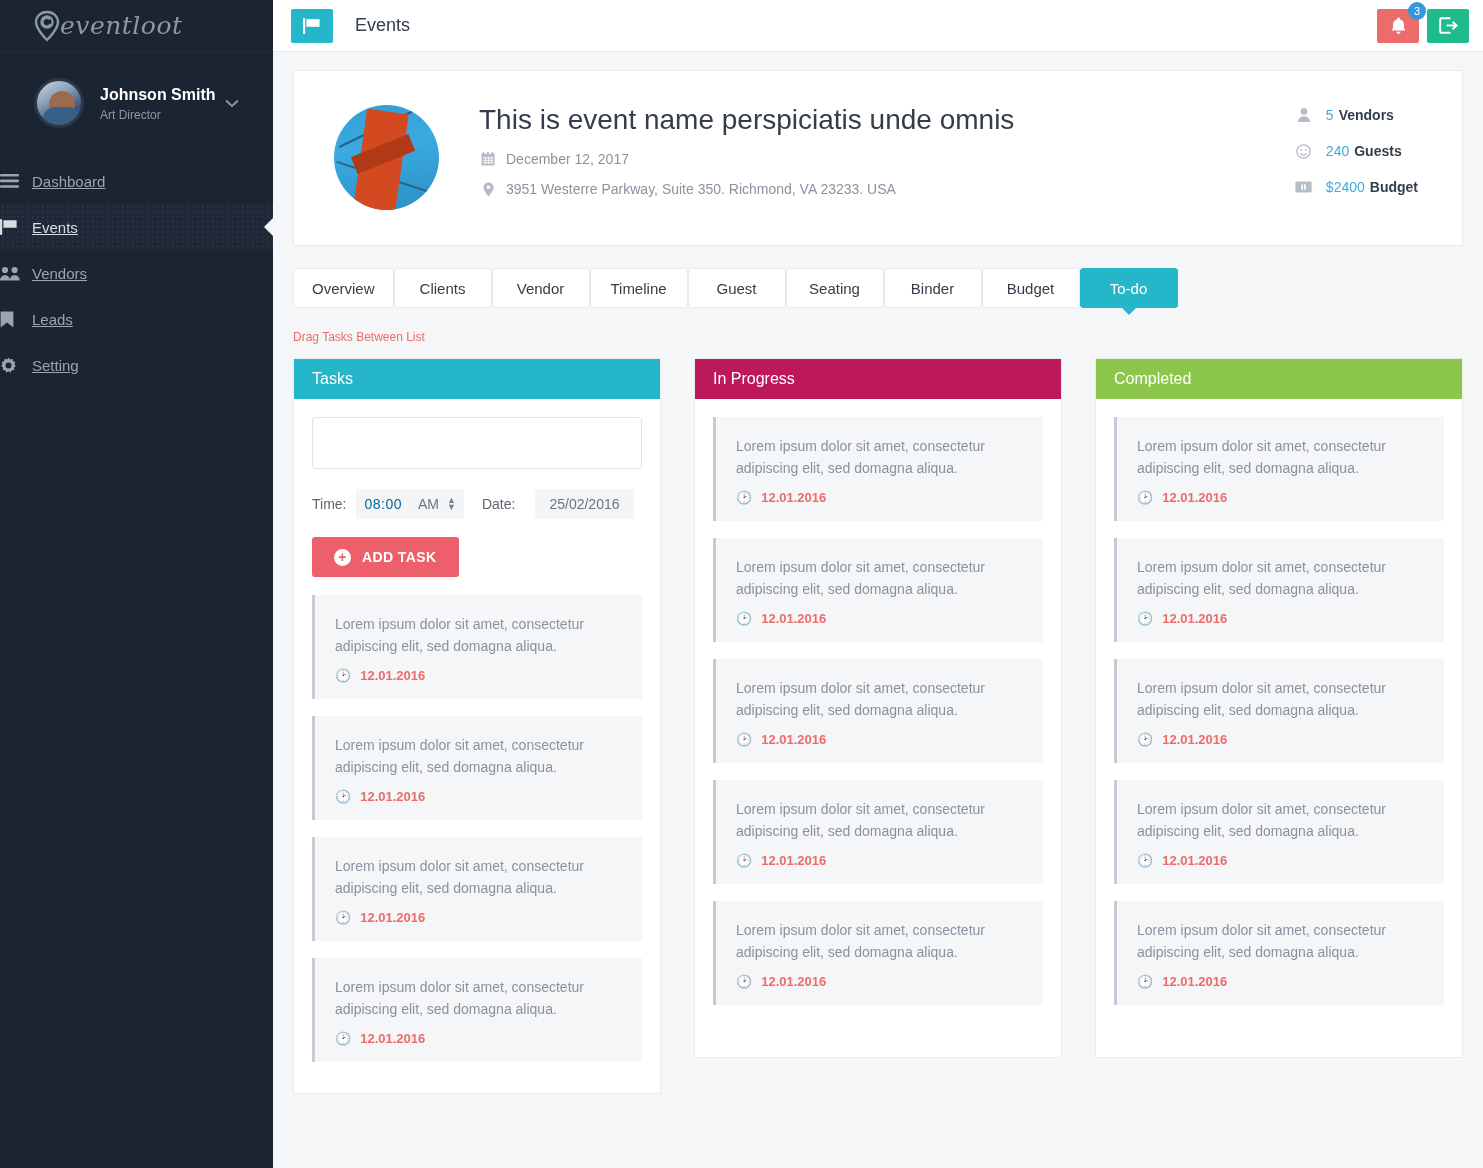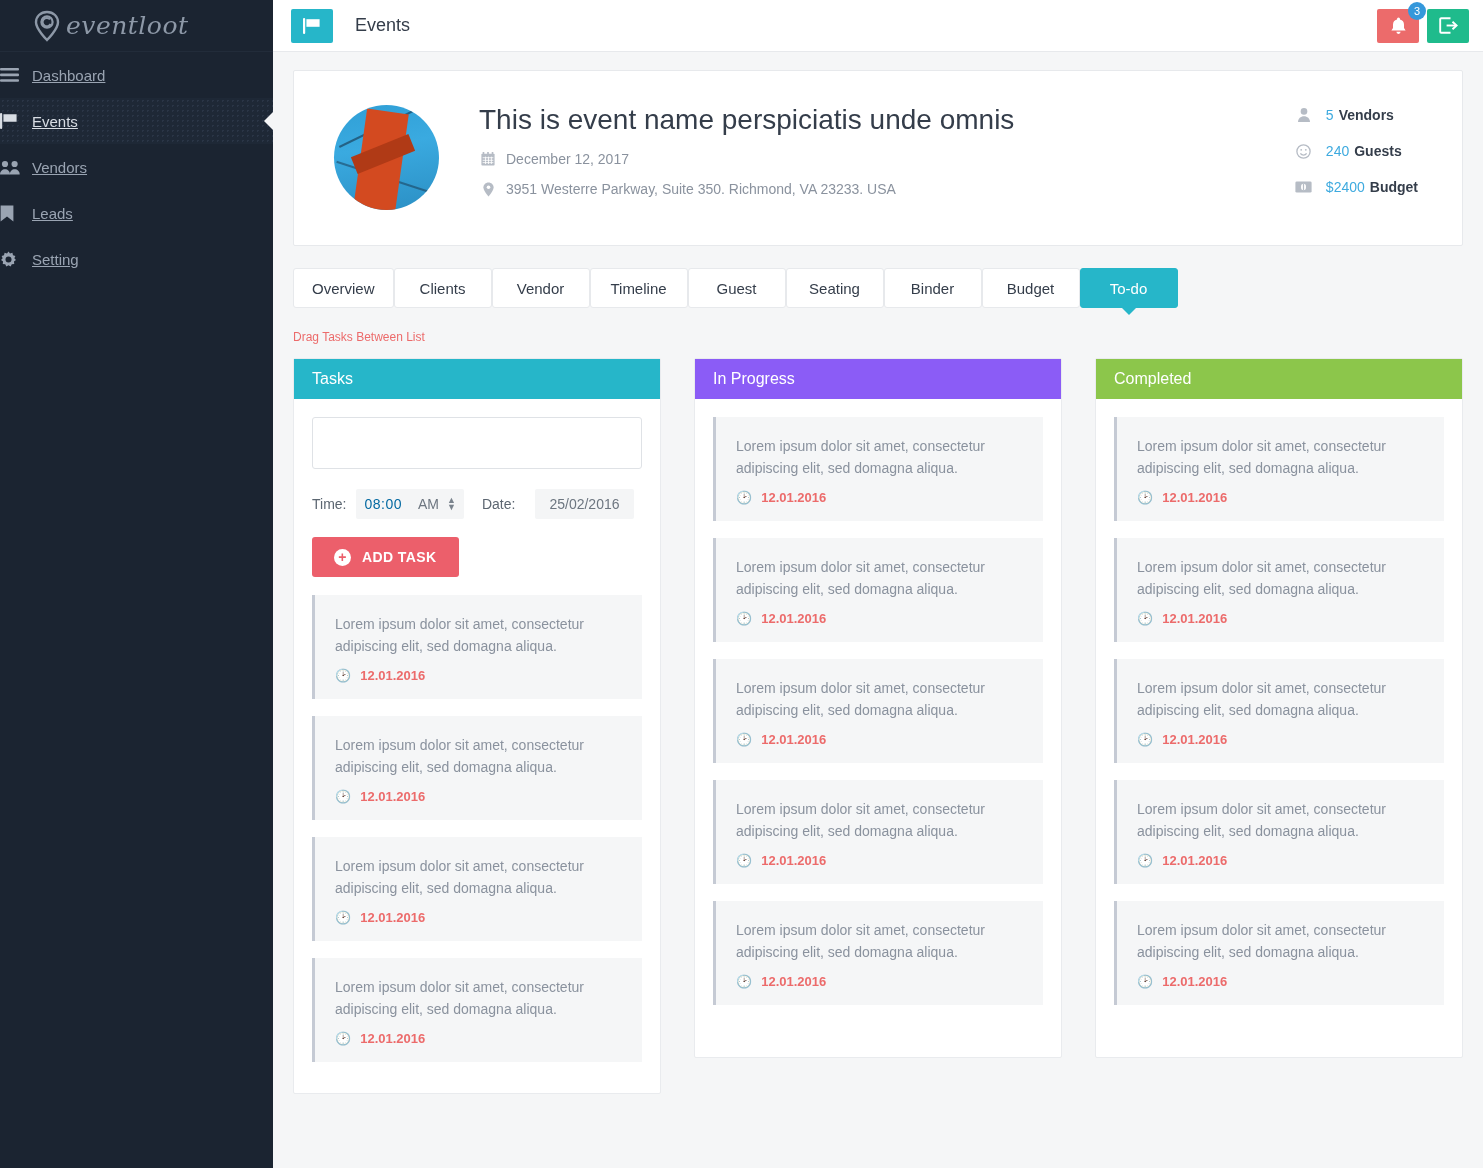--- a/index.html
+++ b/index.html
@@ -18,21 +18,21 @@
     flex: 0 0 273px;
     position: relative;
     overflow: hidden;
   }
   .brand {
     height: 52px;
     display: flex; align-items: center;
     padding-left: 34px;
     border-bottom: 1px solid #222c3a;
   }
-  .brand-logo { display: flex; align-items: center; gap: 6px; }
+  .brand-logo { display: flex; align-items: center; }
   .brand-mark {
     width: 26px; height: 32px;
     position: relative;
   }
   .brand-text {
     font-family: "DejaVu Serif", serif;
     font-style: italic;
     font-size: 25px;
     color: #8d98a7;
     letter-spacing: .5px;
@@ -259,21 +259,21 @@
     align-self: flex-start;
     min-height: 700px;
   }
   .col-header {
     height: 40px;
     display: flex; align-items: center;
     padding-left: 18px;
     color: #fff; font-size: 16px;
   }
   .col-header.teal  { background: #26b6c9; }
-  .col-header.salmon{ background: #8b5cf6; }
+  .col-header.salmon{ background: #be185d; }
   .col-header.green { background: #8cc64b; }
   .col-body { padding: 18px 18px 14px 18px; }
 
   .new-task-input {
     width: 100%; height: 52px;
     border: 1px solid #dfe2e6;
     border-radius: 3px;
     background: #fff;
     outline: none;
     font-family: "Liberation Sans", sans-serif;
@@ -351,20 +351,32 @@
         <svg width="26" height="32" viewBox="0 0 26 32">
           <path d="M13 2 C6.4 2 2 6.6 2 12.2 C2 19 13 30 13 30 C13 30 24 19 24 12.2 C24 6.6 19.6 2 13 2 Z" fill="none" stroke="#8d98a7" stroke-width="2.4"></path>
           <circle cx="13" cy="12" r="5.6" fill="none" stroke="#8d98a7" stroke-width="2.2"></circle>
           <path d="M16 9.4 a4.2 4.2 0 1 0 .6 4.6" fill="none" stroke="#8d98a7" stroke-width="2"></path>
         </svg>
       </span>
       <span class="brand-text">eventloot</span>
     </div>
   </div>
 
+  <div class="profile">
+    <div class="avatar"></div>
+    <div class="profile-meta">
+      <div class="profile-name">Johnson Smith</div>
+      <div class="profile-role">Art Director</div>
+    </div>
+    <span class="profile-caret">
+      <svg width="14" height="9" viewBox="0 0 14 9">
+          <path d="M1 1.5 L7 7 L13 1.5" fill="none" stroke="#8d98a7" stroke-width="1.8"></path>
+        </svg>
+    </span>
+  </div>
 
   <ul class="nav">
     <li class="nav-item">
       <span class="nav-icon">
         <svg width="19" height="14" viewBox="0 0 19 14" fill="currentColor">
           <rect y="0" width="19" height="2.6" rx="1"></rect>
             <rect y="5.6" width="19" height="2.6" rx="1"></rect>
             <rect y="11.2" width="19" height="2.6" rx="1"></rect>
         </svg>
       </span>

